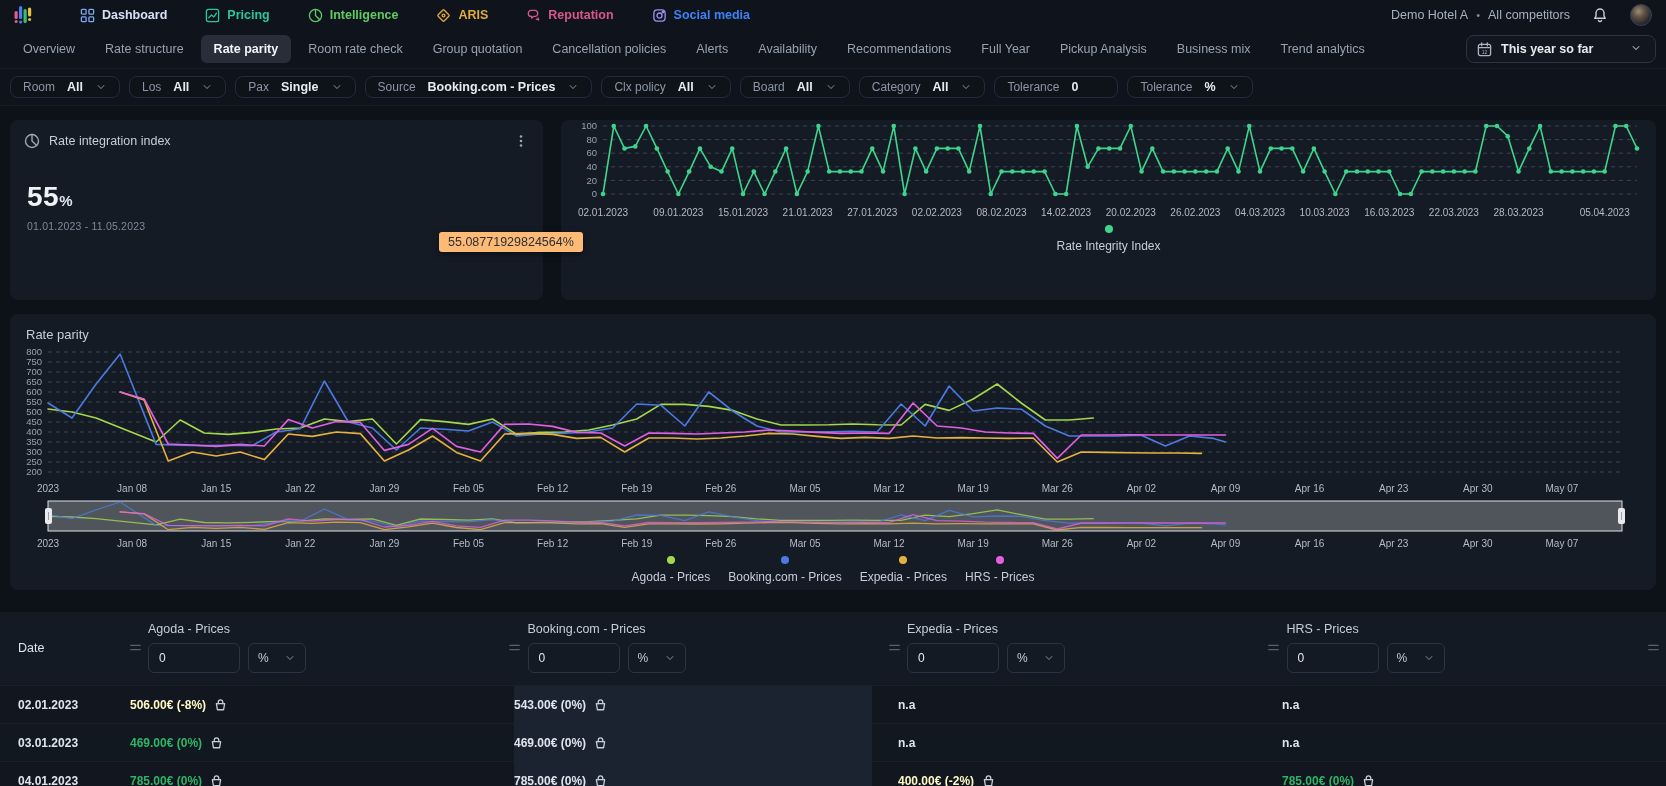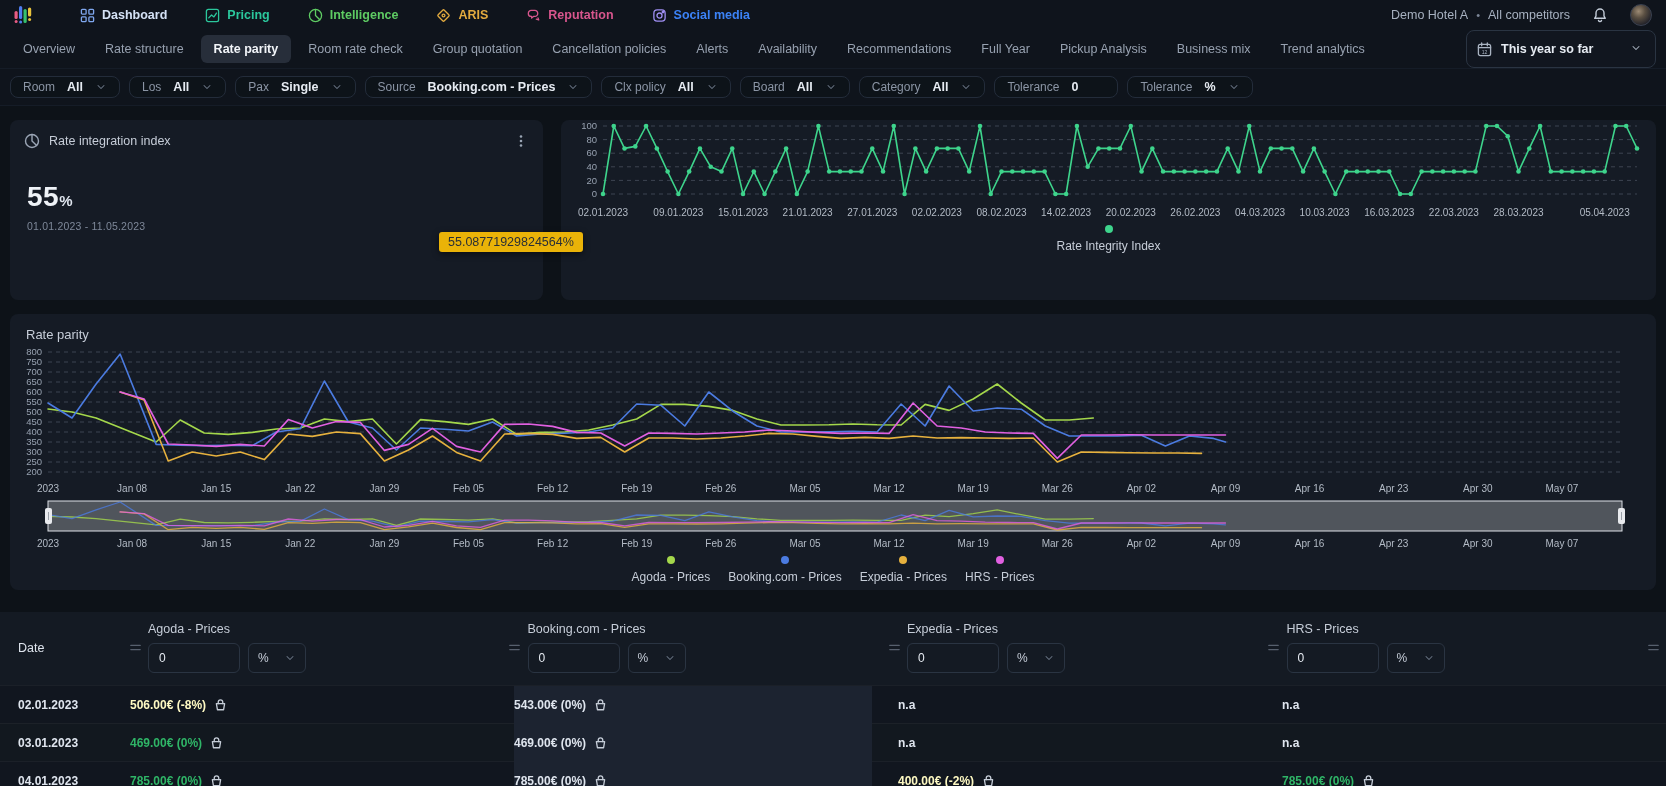--- a/index.html
+++ b/index.html
@@ -25,21 +25,21 @@
   .bell { color:#c3ccd8; width:16px; height:16px; }
   .avatar { width:22px; height:22px; border-radius:50%;
     background:radial-gradient(circle at 38% 32%, #9c8a74 0%, #5a4f42 35%, #23232a 75%);
     border:1px solid #3a4150; }
 
   
   .tabsrow { height:38px; background:#0f141c; display:flex; align-items:center; padding:0 10px; }
   .tabs { display:flex; gap:4px; align-items:center; }
   .tab { padding:7px 13px; font-size:12.5px; color:#97a1b0; border-radius:6px; cursor:pointer; white-space:nowrap; }
   .tab.active { background:#272e3a; color:#f2f5f9; font-weight:700; }
-  .datepicker { margin-left:auto; width:190px; height:38px; border:1px solid #2a3442; border-radius:8px;
+  .datepicker { margin-left:auto; width:190px; height:28px; border:1px solid #2a3442; border-radius:8px;
     display:flex; align-items:center; gap:9px; padding:0 10px; cursor:pointer; background:#11161f; }
   .datepicker .ic { width:15px; height:15px; color:#aab4c2; }
   .datepicker .lbl { font-size:12.5px; font-weight:700; color:#e6ebf2; flex:1; }
   .chev { width:12px; height:12px; color:#6b7686; }
 
   
   .filtersrow { height:38px; background:#0f141c; border-top:1px solid #151c27; border-bottom:1px solid #151c27;
     display:flex; align-items:center; gap:9px; padding:0 10px; }
   .chip { height:22px; background:#0d1319; border:1px solid #232c3a; border-radius:8px;
     display:flex; align-items:center; gap:12px; padding:0 12px; cursor:pointer; }
@@ -64,21 +64,21 @@
   .period { padding-left:17px; margin-top:7px; font-size:10.5px; color:#7e8899; letter-spacing:0.2px; }
 
   .legend { display:flex; justify-content:center; align-items:center; gap:18px; margin-top:2px; }
   .legend-item { display:flex; align-items:center; gap:6px;flex-direction:column; }
   .legend-item .dot { width:8px; height:8px; border-radius:50%; }
   .legend-item .llabel { font-size:12px; color:#c6cdd8; }
 
   .card-parity { margin-top:14px; padding-bottom:6px; }
   .parity-title { padding:13px 16px 4px; font-size:13px; color:#c6cdd8; }
 
-  .tooltip { position:absolute; left:439px; top:232px; background:#eab308; color:#2a2f36;
+  .tooltip { position:absolute; left:439px; top:232px; background:#fdba74; color:#2a2f36;
     font-size:12.5px; padding:3px 9px; border-radius:3px; box-shadow:0 2px 6px rgba(0,0,0,.5); z-index:20; }
 
   
   .tablewrap { margin:22px -10px 0; background:#11161f; min-height:200px; }
   .tgrid { display:grid; grid-template-columns:104px 26px 1fr 26px 1fr 26px 1fr 26px 1fr 26px; align-items:center; }
   .thead { background:#141a23; padding:10px 0 12px 18px; }
   .date-h { font-size:12.5px; color:#dfe5ee; }
   .colmenu-icon { width:15px; height:15px; color:#57606e; justify-self:center; cursor:pointer; }
   .col-head { display:flex; flex-direction:column; gap:7px; }
   .col-title { font-size:12.5px; color:#c6cdd8; }

